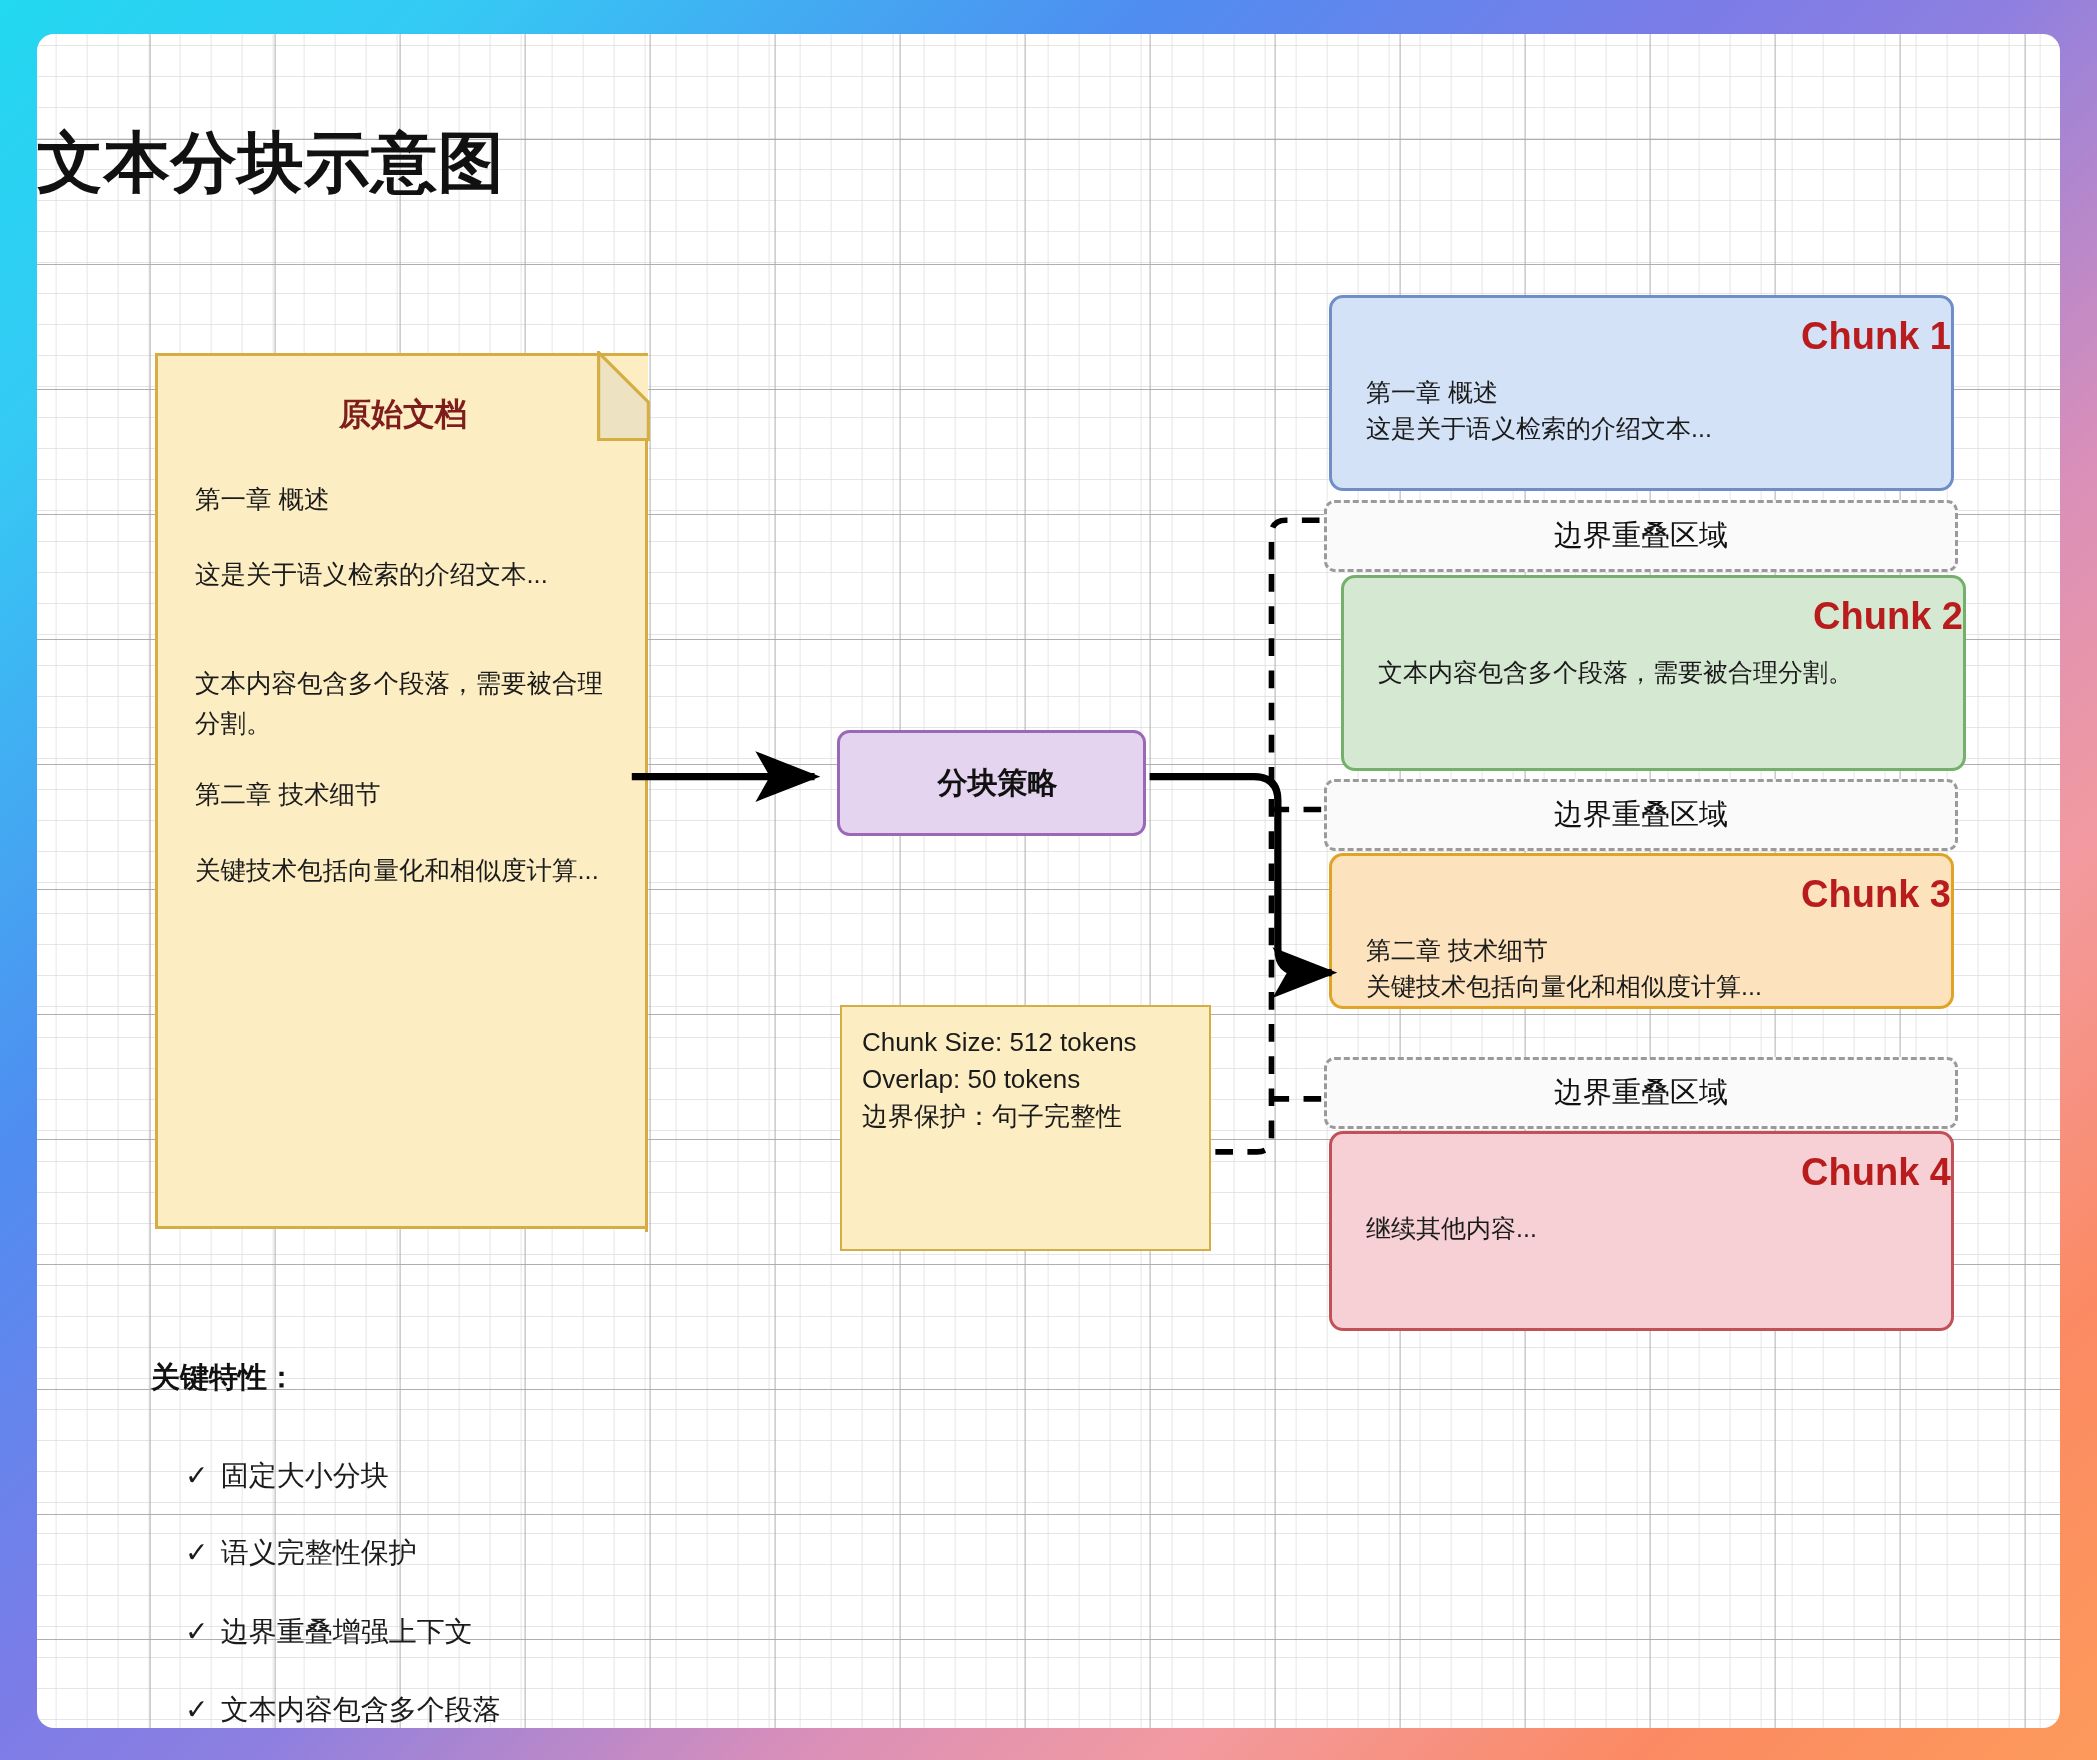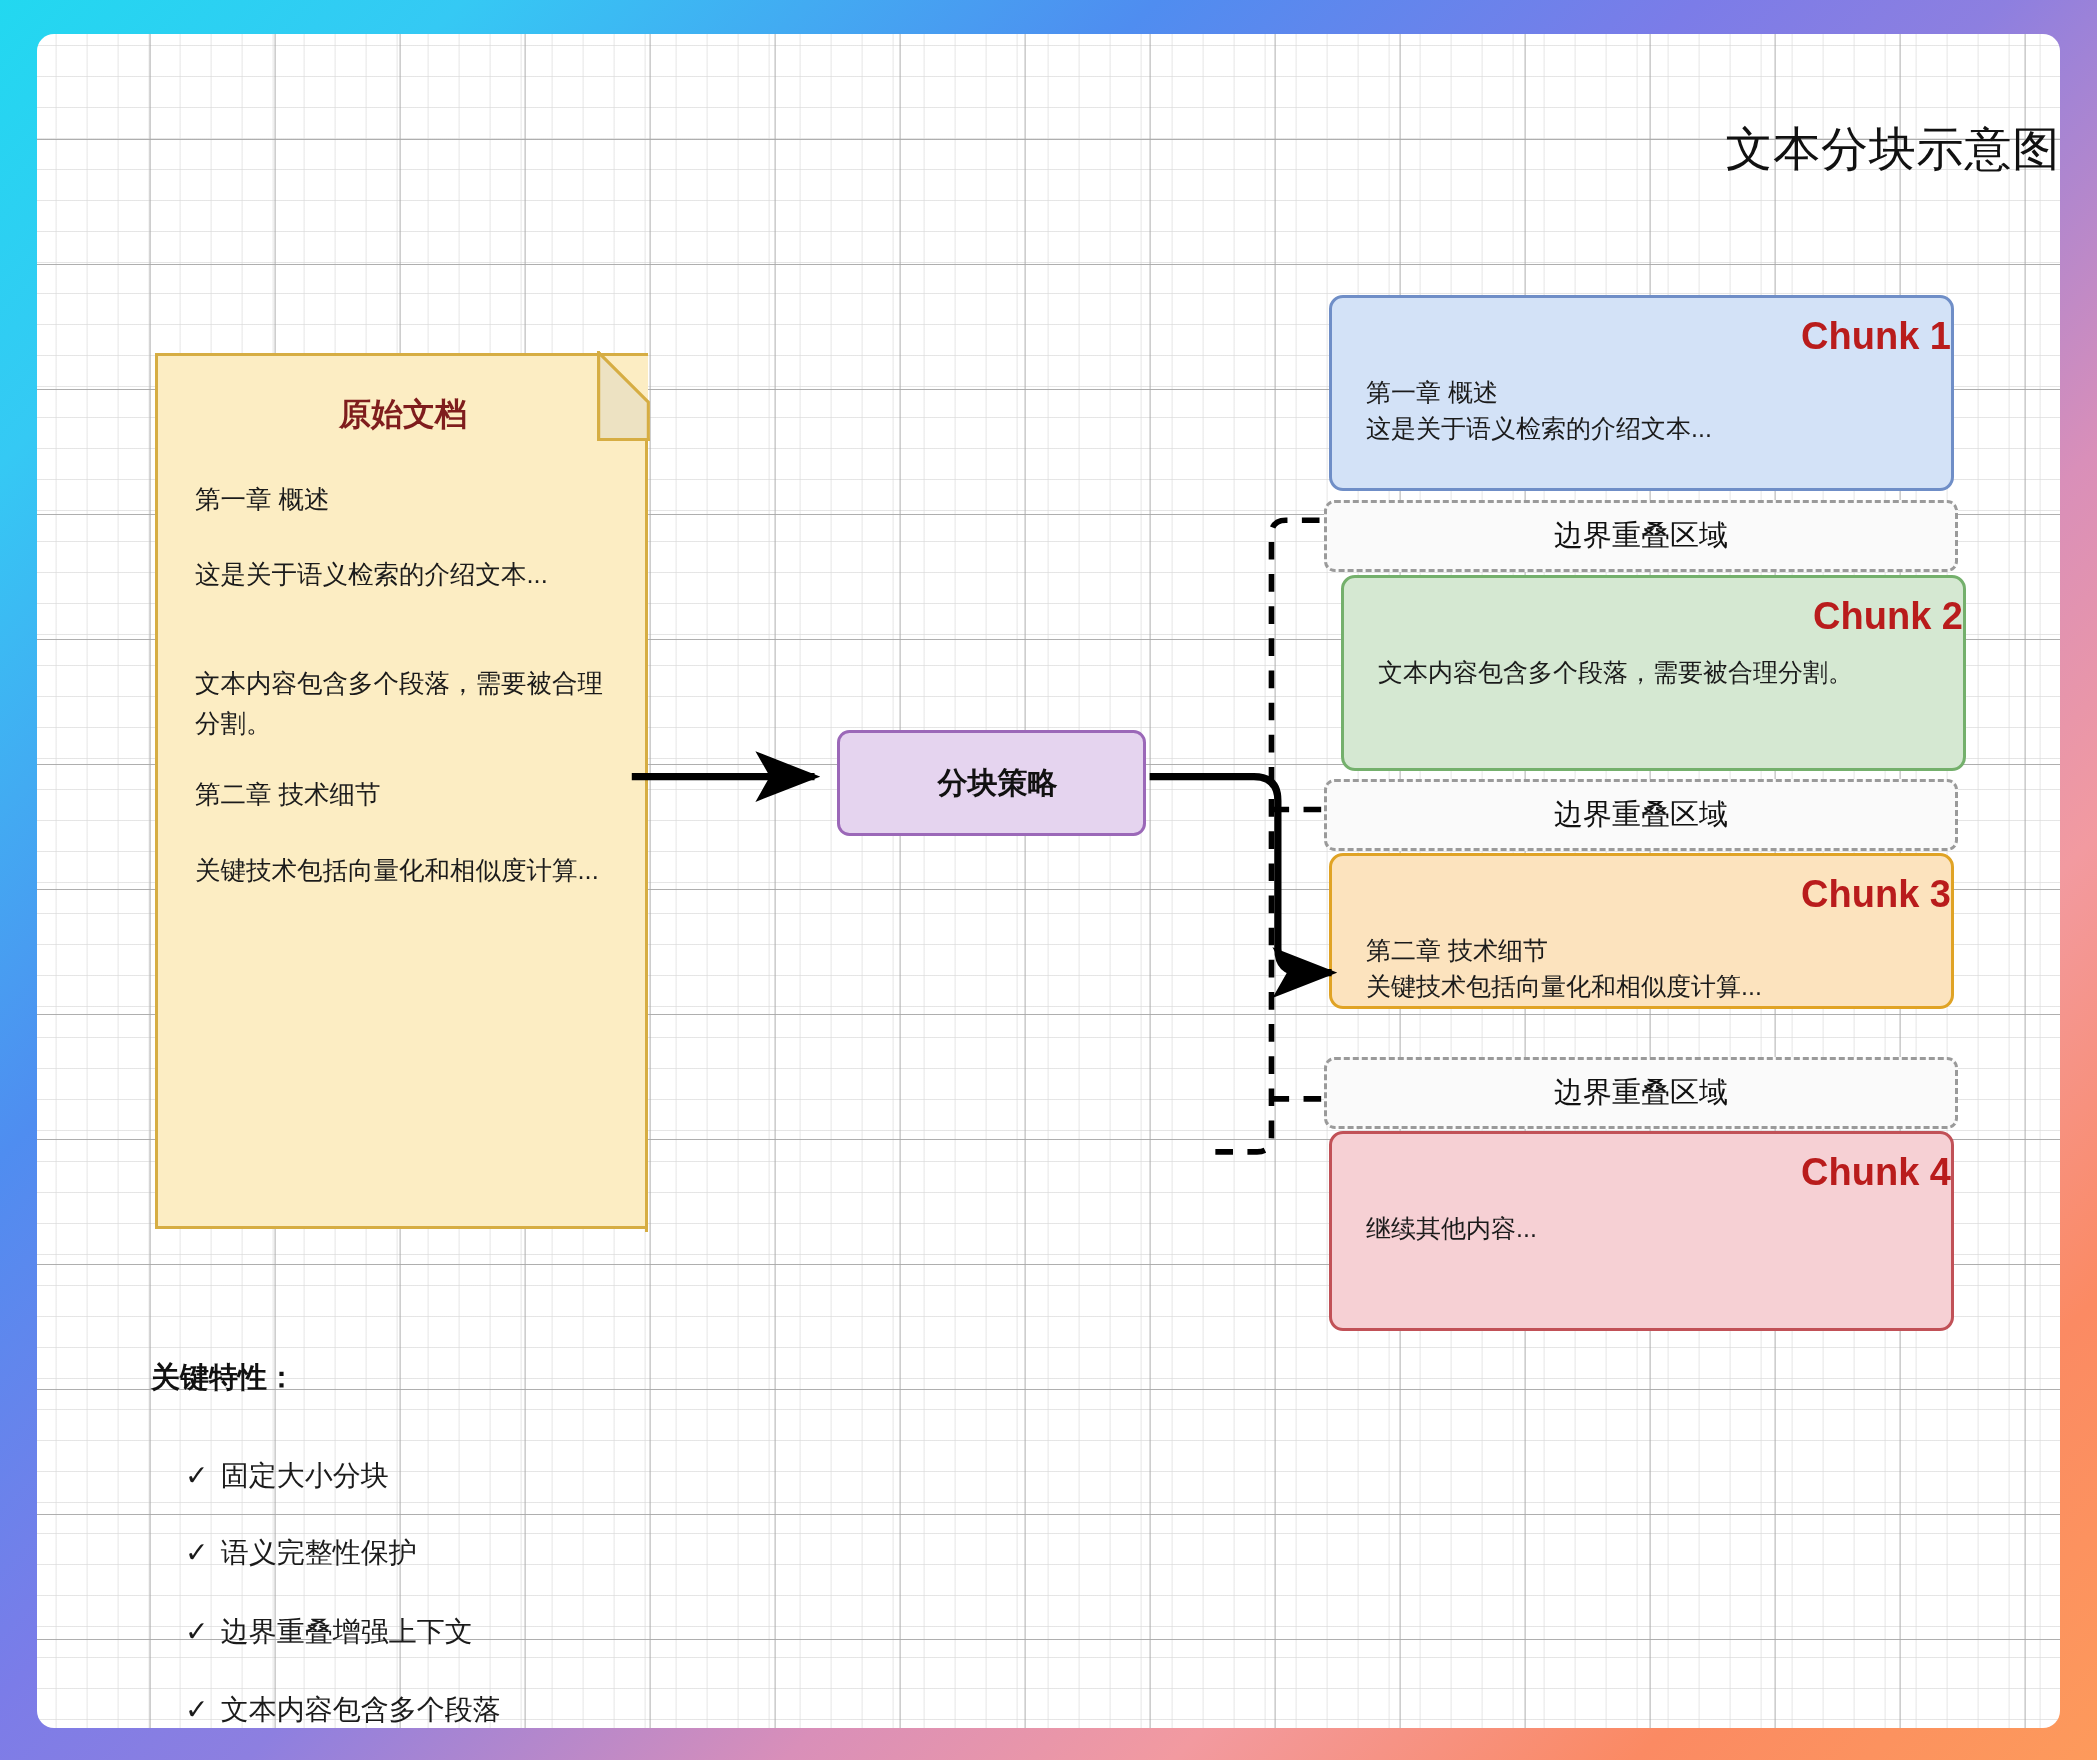--- a/index.html
+++ b/index.html
@@ -50,23 +50,23 @@
     background-position: -12.4px -20px, -12.4px -20px, -12.4px -20px, -12.4px -20px;
     border-radius: 17px;
     overflow: hidden;
   }
 
   
   #title {
     position: absolute;
     left: 0; right: 0;
     top: 84px;
-    text-align: right;
-    font-size: 47px;
-    font-weight: normal;
+    text-align: left;
+    font-size: 66px;
+    font-weight: bold;
     color: #111111;
     letter-spacing: 0.8px;
   }
 
   
   #doc-card {
     position: absolute;
     left: 118px;
     top: 319px;
     width: 493px;
@@ -253,20 +253,25 @@
     <svg id="doc-fold" viewBox="0 0 68 116">
       <path d="M2 2 L66 114 L2 114 Z" fill="#ede2c2" stroke="#d6ad43" stroke-width="4" transform="translate(0,0) scale(1,1)"></path>
       <path d="M2 2 L2 114 L66 114 Z" fill="#ede2c2" stroke="none"></path>
       <path d="M2 2 L66 66 L66 114 L2 114 Z" fill="#ede2c2" stroke="#d6ad43" stroke-width="4" stroke-linejoin="miter"></path>
     </svg>
 
     <div id="strategy-node">
       <span>分块策略</span>
     </div>
 
+    <div id="config-note">
+      <div class="config-line">Chunk Size: 512 tokens</div>
+      <div class="config-line">Overlap: 50 tokens</div>
+      <div class="config-line">边界保护：句子完整性</div>
+    </div>
 
     <div class="overlap-zone" id="overlap-1">
       <span>边界重叠区域</span>
     </div>
     <div class="overlap-zone" id="overlap-2">
       <span>边界重叠区域</span>
     </div>
     <div class="overlap-zone" id="overlap-3">
       <span>边界重叠区域</span>
     </div>

